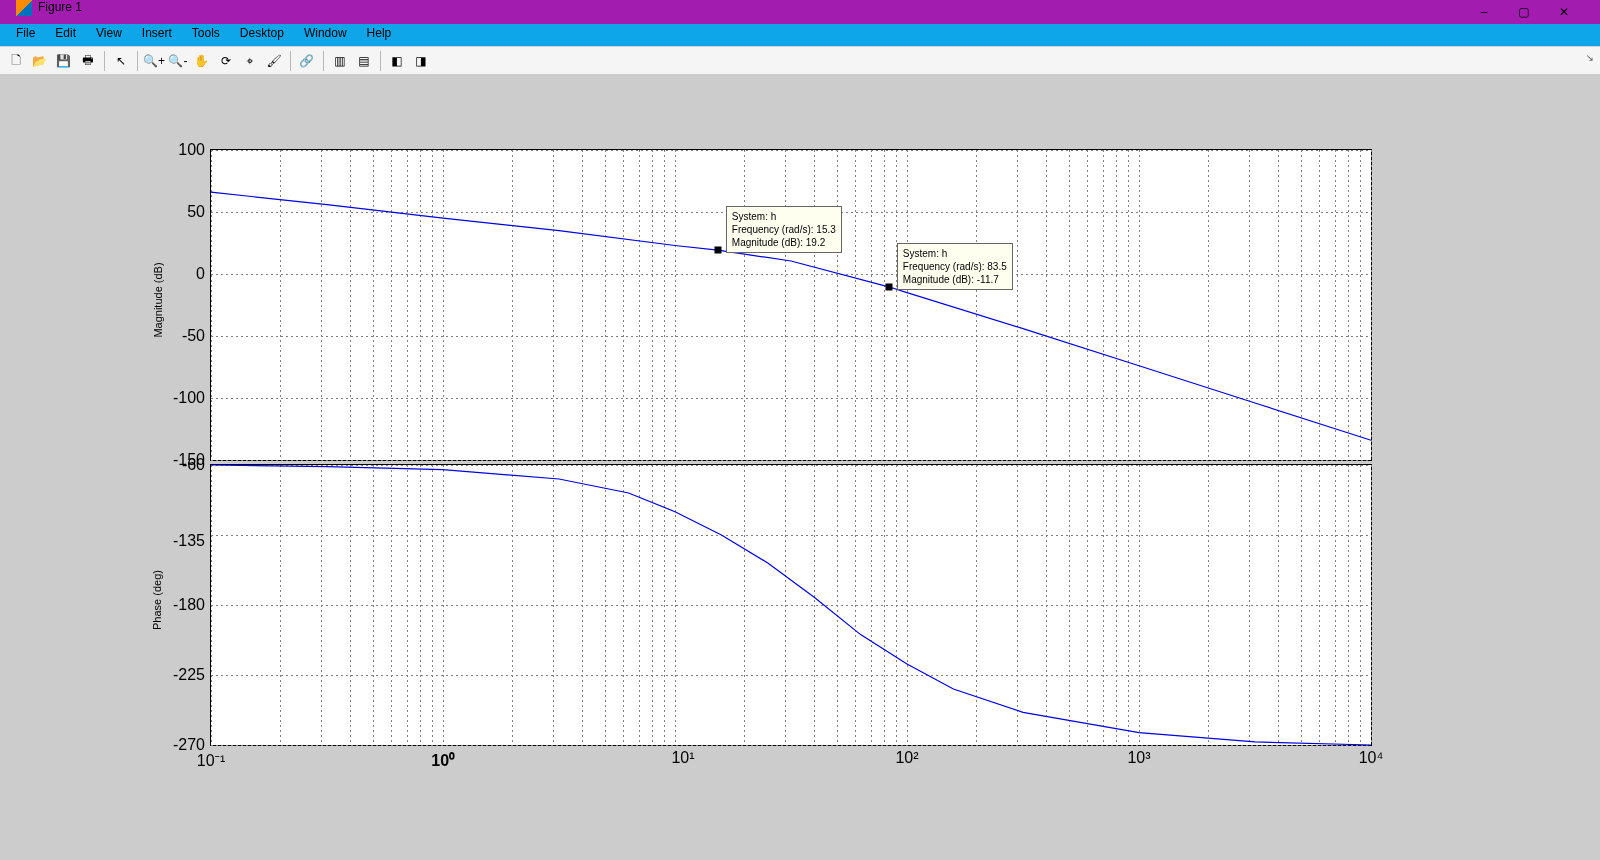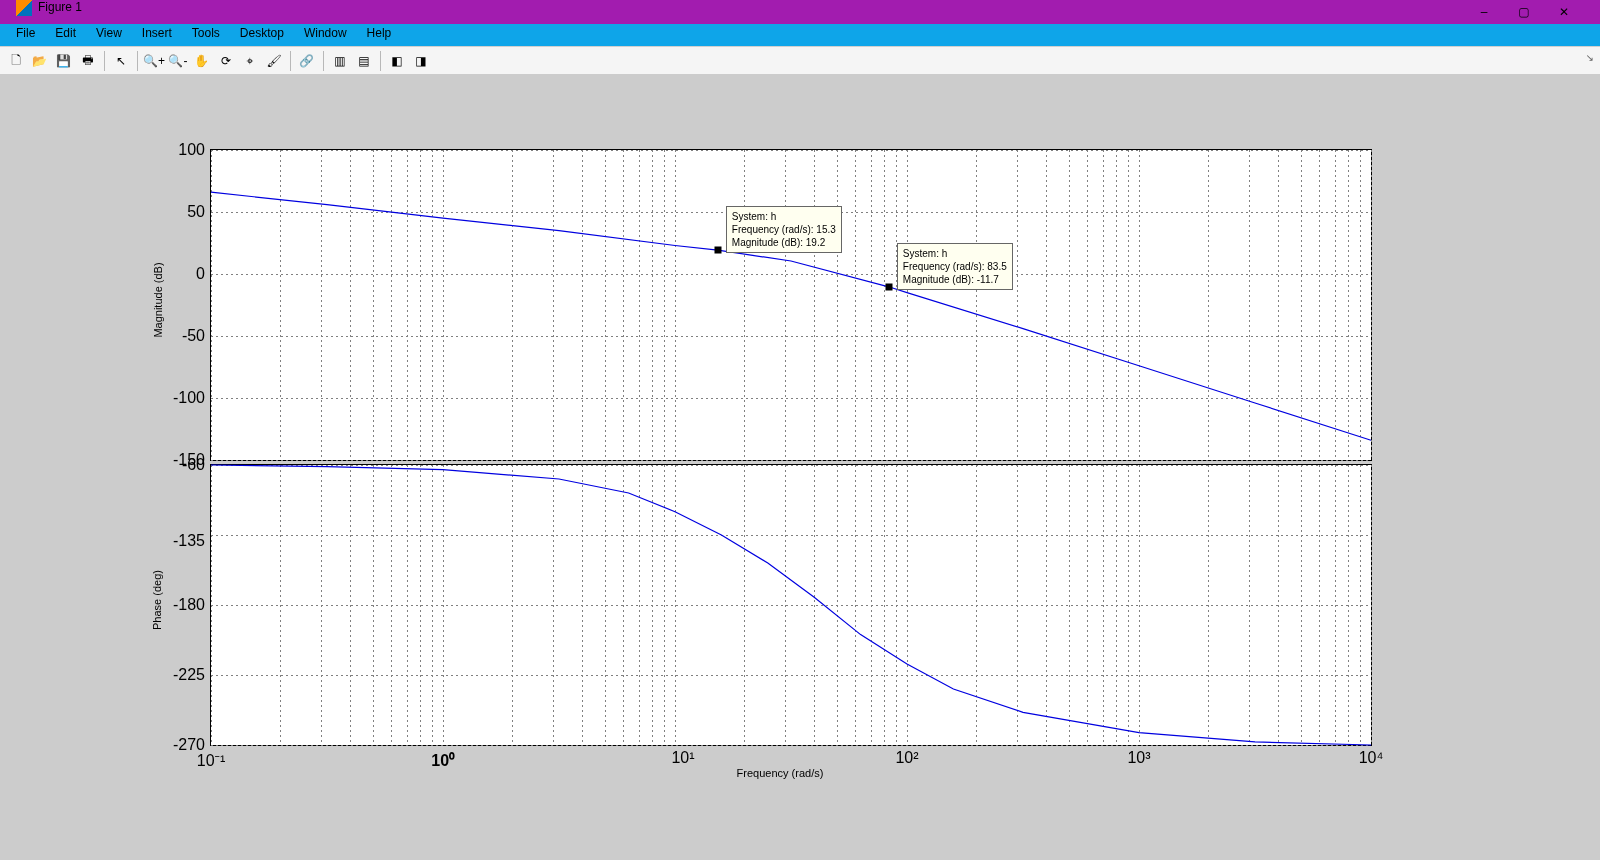--- a/index.html
+++ b/index.html
@@ -220,16 +220,15 @@
         <div class="tick ytick" style="top: 0px;">-60</div>
         <div class="tick xtick" style="left: 0px;">10⁻¹</div>
         <div class="tick xtick" style="left: 232px; font-weight: bold;">10⁰</div>
         <div class="tick xtick" style="left: 464px; margin-left: 8px;">10¹</div>
         <div class="tick xtick" style="left: 696px;">10²</div>
         <div class="tick xtick" style="left: 928px;">10³</div>
         <div class="tick xtick" style="left: 1160px;">10⁴</div>
       </div>
     <div class="ylabel" style="left:-23px;top:475px">Phase (deg)</div>
 
-    <div class="xlabel" style="left:0;right:0;text-align:center;top:648px">Frequency  (rad/s)</div>
 
   </div>
 </div>
 
 </body></html>

